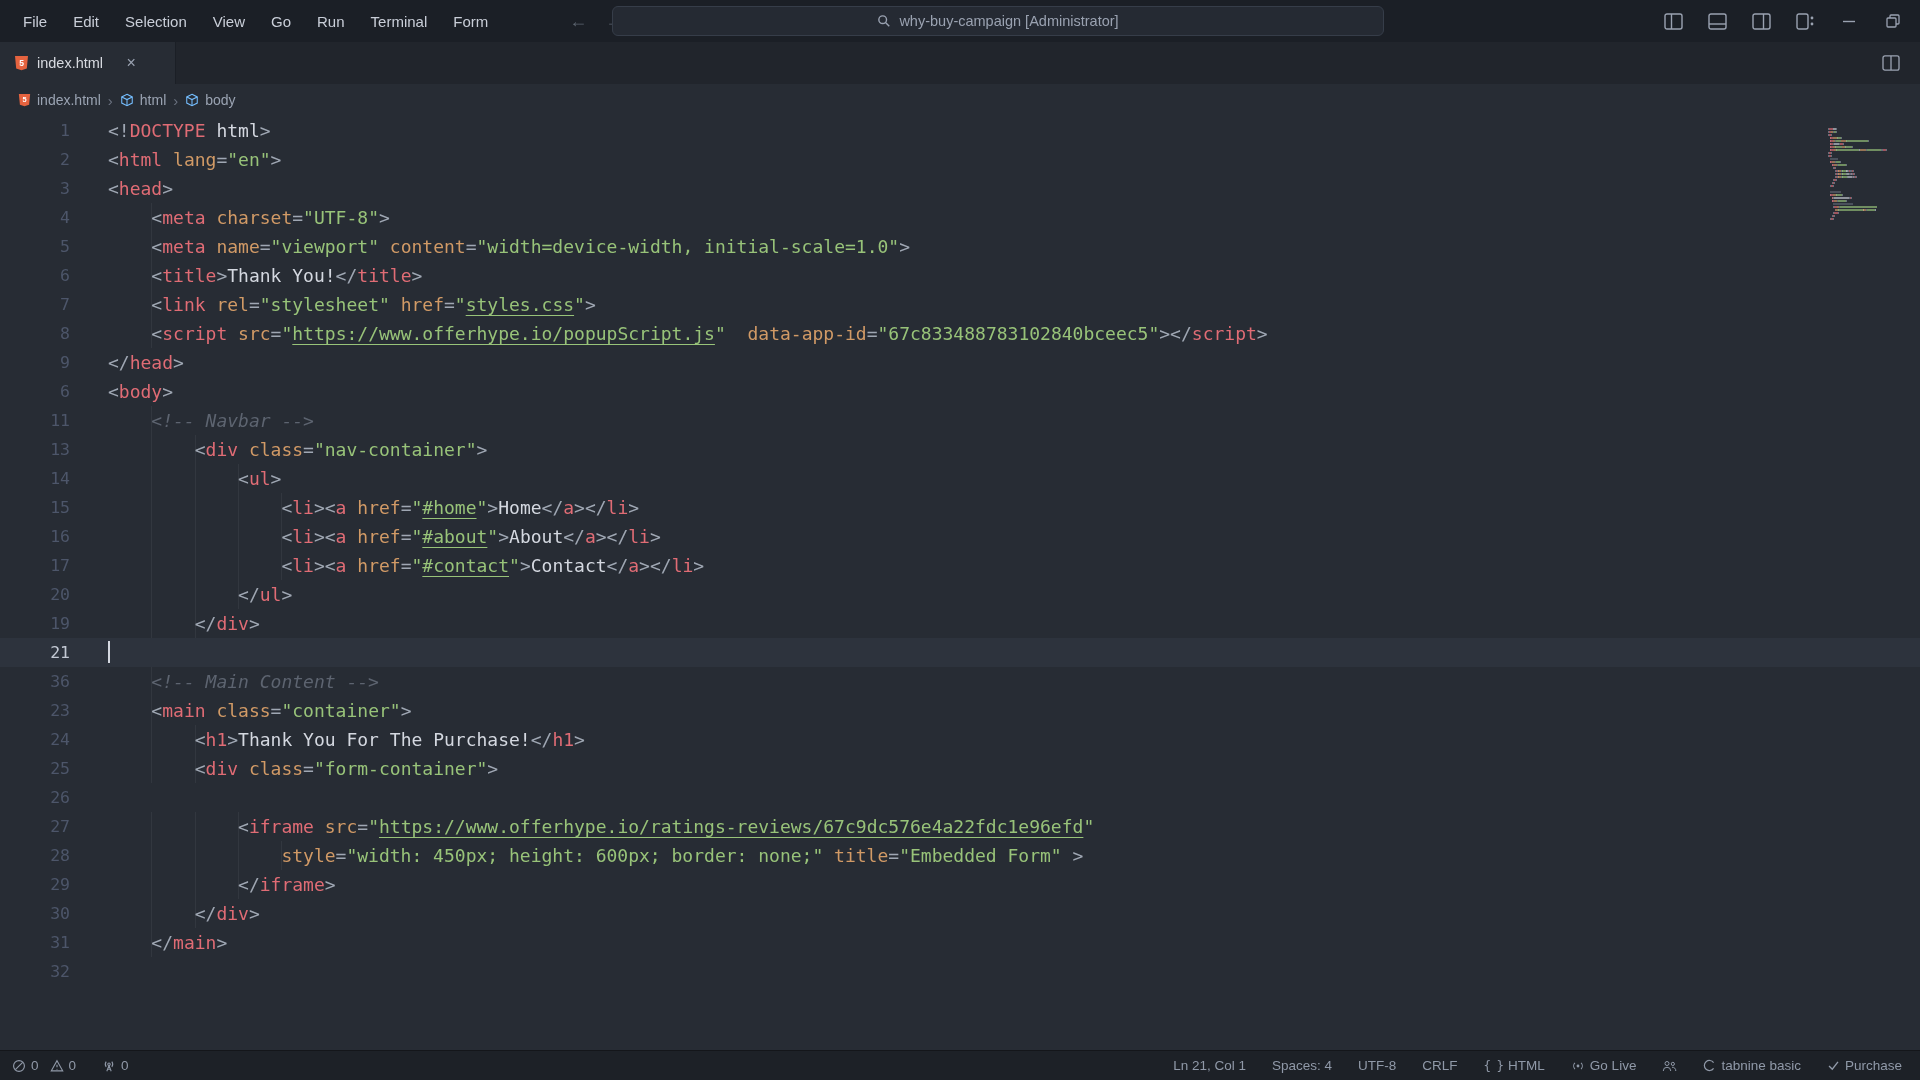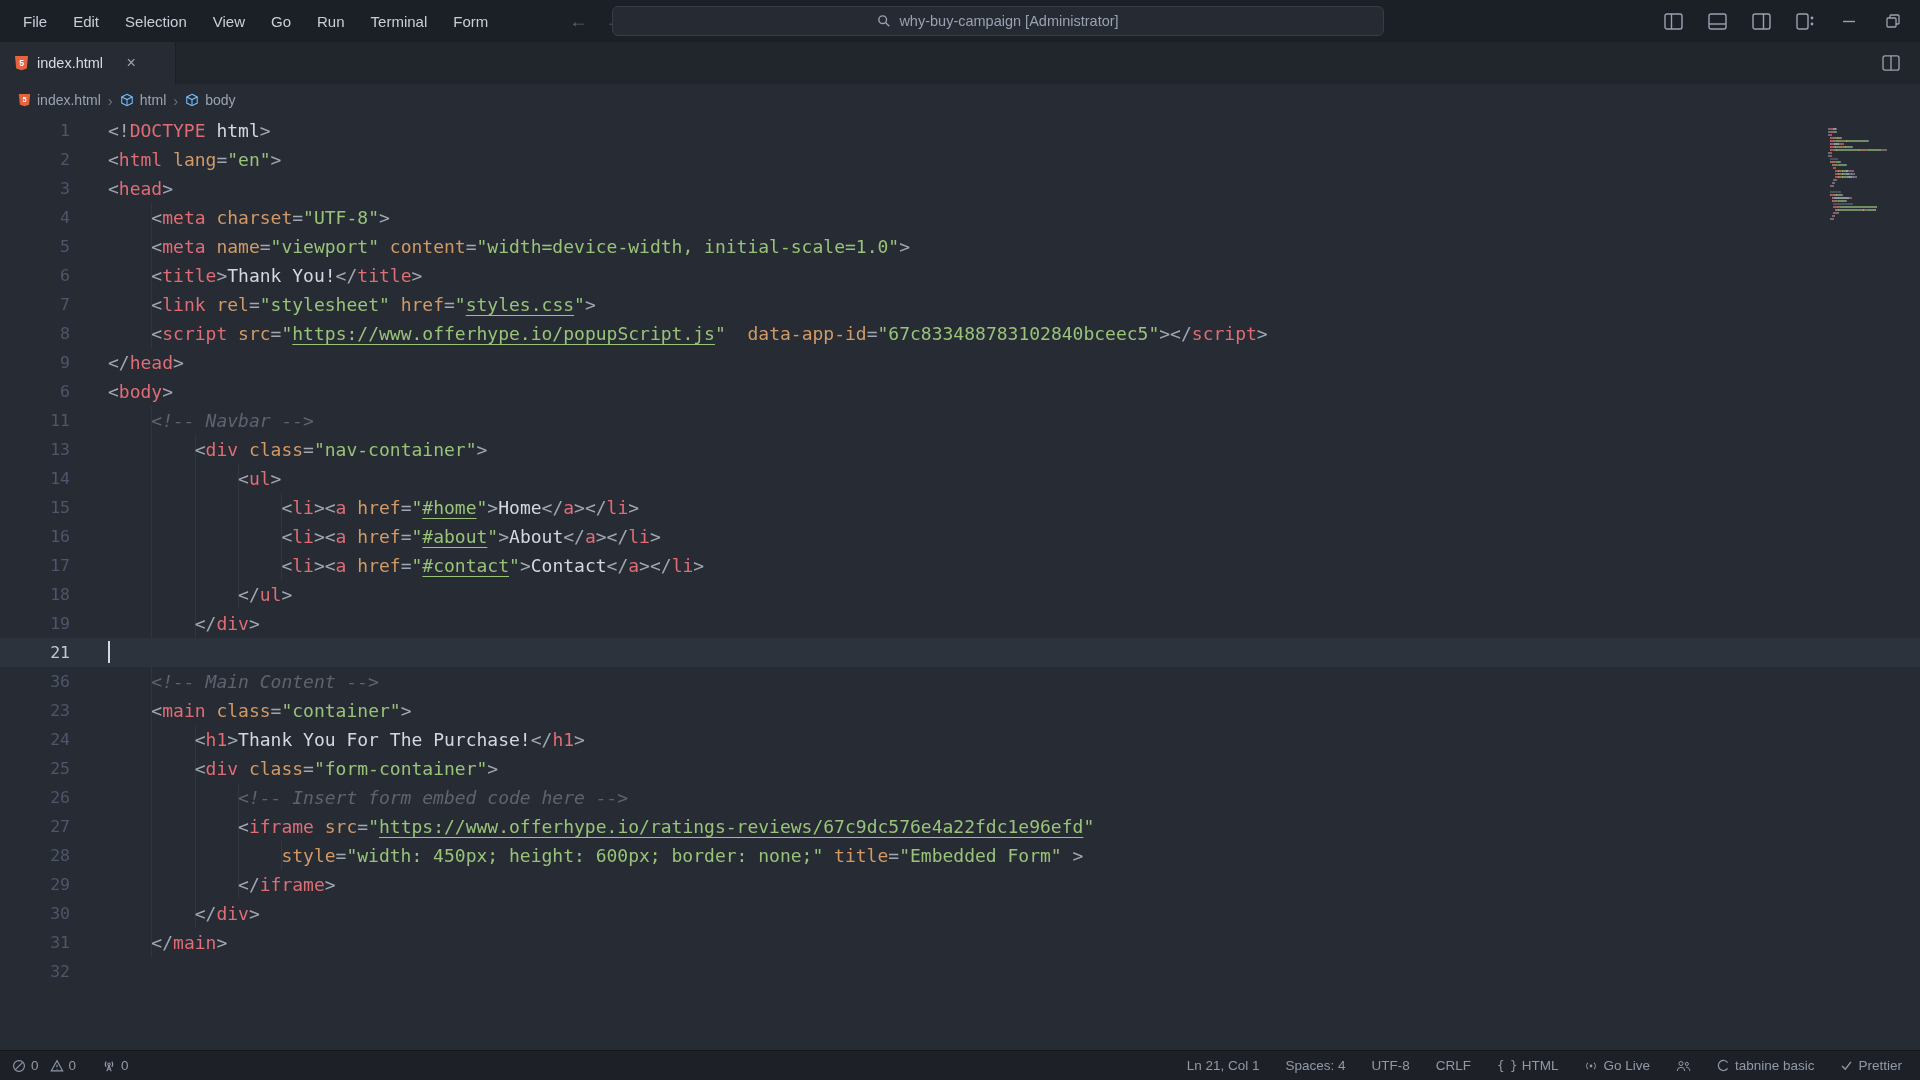--- a/index.html
+++ b/index.html
@@ -204,28 +204,28 @@
         <div class="line"><span class="ln">7</span><span class="code"><span class="guide" style="left: 43.3594px;"></span>    <span class="tok-pun">&lt;</span><span class="tok-tag">link</span><span class="tok-attr"> rel</span><span class="tok-pun">=</span><span class="tok-str">"stylesheet"</span><span class="tok-attr"> href</span><span class="tok-pun">=</span><span class="tok-str">"</span><span class="tok-strU">styles.css</span><span class="tok-str">"</span><span class="tok-pun">&gt;</span></span></div>
         <div class="line"><span class="ln">8</span><span class="code"><span class="guide" style="left: 43.3594px;"></span>    <span class="tok-pun">&lt;</span><span class="tok-tag">script</span><span class="tok-attr"> src</span><span class="tok-pun">=</span><span class="tok-str">"</span><span class="tok-strU">https://www.offerhype.io/popupScript.js</span><span class="tok-str">"</span><span class="tok-txt">  </span><span class="tok-attr">data-app-id</span><span class="tok-pun">=</span><span class="tok-str">"67c833488783102840bceec5"</span><span class="tok-pun">&gt;&lt;/</span><span class="tok-tag">script</span><span class="tok-pun">&gt;</span></span></div>
         <div class="line"><span class="ln">9</span><span class="code"><span class="tok-pun">&lt;/</span><span class="tok-tag">head</span><span class="tok-pun">&gt;</span></span></div>
         <div class="line"><span class="ln">6</span><span class="code"><span class="tok-pun">&lt;</span><span class="tok-tag">body</span><span class="tok-pun">&gt;</span></span></div>
         <div class="line"><span class="ln">11</span><span class="code"><span class="guide" style="left: 43.3594px;"></span>    <span class="tok-com">&lt;!-- Navbar --&gt;</span></span></div>
         <div class="line"><span class="ln">13</span><span class="code"><span class="guide" style="left: 43.3594px;"></span><span class="guide" style="left: 86.7188px;"></span>        <span class="tok-pun">&lt;</span><span class="tok-tag">div</span><span class="tok-attr"> class</span><span class="tok-pun">=</span><span class="tok-str">"nav-container"</span><span class="tok-pun">&gt;</span></span></div>
         <div class="line"><span class="ln">14</span><span class="code"><span class="guide" style="left: 43.3594px;"></span><span class="guide" style="left: 86.7188px;"></span><span class="guide" style="left: 130.078px;"></span>            <span class="tok-pun">&lt;</span><span class="tok-tag">ul</span><span class="tok-pun">&gt;</span></span></div>
         <div class="line"><span class="ln">15</span><span class="code"><span class="guide" style="left: 43.3594px;"></span><span class="guide" style="left: 86.7188px;"></span><span class="guide" style="left: 130.078px;"></span><span class="guide" style="left: 173.438px;"></span>                <span class="tok-pun">&lt;</span><span class="tok-tag">li</span><span class="tok-pun">&gt;&lt;</span><span class="tok-tag">a</span><span class="tok-attr"> href</span><span class="tok-pun">=</span><span class="tok-str">"</span><span class="tok-strU">#home</span><span class="tok-str">"</span><span class="tok-pun">&gt;</span><span class="tok-txt">Home</span><span class="tok-pun">&lt;/</span><span class="tok-tag">a</span><span class="tok-pun">&gt;&lt;/</span><span class="tok-tag">li</span><span class="tok-pun">&gt;</span></span></div>
         <div class="line"><span class="ln">16</span><span class="code"><span class="guide" style="left: 43.3594px;"></span><span class="guide" style="left: 86.7188px;"></span><span class="guide" style="left: 130.078px;"></span><span class="guide" style="left: 173.438px;"></span>                <span class="tok-pun">&lt;</span><span class="tok-tag">li</span><span class="tok-pun">&gt;&lt;</span><span class="tok-tag">a</span><span class="tok-attr"> href</span><span class="tok-pun">=</span><span class="tok-str">"</span><span class="tok-strU">#about</span><span class="tok-str">"</span><span class="tok-pun">&gt;</span><span class="tok-txt">About</span><span class="tok-pun">&lt;/</span><span class="tok-tag">a</span><span class="tok-pun">&gt;&lt;/</span><span class="tok-tag">li</span><span class="tok-pun">&gt;</span></span></div>
         <div class="line"><span class="ln">17</span><span class="code"><span class="guide" style="left: 43.3594px;"></span><span class="guide" style="left: 86.7188px;"></span><span class="guide" style="left: 130.078px;"></span><span class="guide" style="left: 173.438px;"></span>                <span class="tok-pun">&lt;</span><span class="tok-tag">li</span><span class="tok-pun">&gt;&lt;</span><span class="tok-tag">a</span><span class="tok-attr"> href</span><span class="tok-pun">=</span><span class="tok-str">"</span><span class="tok-strU">#contact</span><span class="tok-str">"</span><span class="tok-pun">&gt;</span><span class="tok-txt">Contact</span><span class="tok-pun">&lt;/</span><span class="tok-tag">a</span><span class="tok-pun">&gt;&lt;/</span><span class="tok-tag">li</span><span class="tok-pun">&gt;</span></span></div>
-        <div class="line"><span class="ln">18</span><span class="code"><span class="guide" style="left: 43.3594px;"></span><span class="guide" style="left: 86.7188px;"></span><span class="guide" style="left: 130.078px;"></span>            <span class="tok-pun">&lt;/</span><span class="tok-tag">ul</span><span class="tok-pun">&gt;</span></span></div>
+        <div class="line"><span class="ln">20</span><span class="code"><span class="guide" style="left: 43.3594px;"></span><span class="guide" style="left: 86.7188px;"></span><span class="guide" style="left: 130.078px;"></span>            <span class="tok-pun">&lt;/</span><span class="tok-tag">ul</span><span class="tok-pun">&gt;</span></span></div>
         <div class="line"><span class="ln">19</span><span class="code"><span class="guide" style="left: 43.3594px;"></span><span class="guide" style="left: 86.7188px;"></span>        <span class="tok-pun">&lt;/</span><span class="tok-tag">div</span><span class="tok-pun">&gt;</span></span></div>
         <div class="line current"><span class="ln">21</span><span class="code"><span class="caret" style="left: 0px;"></span></span></div>
         <div class="line"><span class="ln">36</span><span class="code"><span class="guide" style="left: 43.3594px;"></span>    <span class="tok-com">&lt;!-- Main Content --&gt;</span></span></div>
         <div class="line"><span class="ln">23</span><span class="code"><span class="guide" style="left: 43.3594px;"></span>    <span class="tok-pun">&lt;</span><span class="tok-tag">main</span><span class="tok-attr"> class</span><span class="tok-pun">=</span><span class="tok-str">"container"</span><span class="tok-pun">&gt;</span></span></div>
         <div class="line"><span class="ln">24</span><span class="code"><span class="guide" style="left: 43.3594px;"></span><span class="guide" style="left: 86.7188px;"></span>        <span class="tok-pun">&lt;</span><span class="tok-tag">h1</span><span class="tok-pun">&gt;</span><span class="tok-txt">Thank You For The Purchase!</span><span class="tok-pun">&lt;/</span><span class="tok-tag">h1</span><span class="tok-pun">&gt;</span></span></div>
         <div class="line"><span class="ln">25</span><span class="code"><span class="guide" style="left: 43.3594px;"></span><span class="guide" style="left: 86.7188px;"></span>        <span class="tok-pun">&lt;</span><span class="tok-tag">div</span><span class="tok-attr"> class</span><span class="tok-pun">=</span><span class="tok-str">"form-container"</span><span class="tok-pun">&gt;</span></span></div>
-        <div class="line"><span class="ln">26</span><span class="code"><span class="guide" style="left: 43.3594px;"></span><span class="guide" style="left: 86.7188px;"></span><span class="guide" style="left: 130.078px;"></span>            <span class="tok-com">&lt;!-- Insert form embed code here --&gt;</span></span></div>
+        <div class="line"><span class="ln">26</span></div>
         <div class="line"><span class="ln">27</span><span class="code"><span class="guide" style="left: 43.3594px;"></span><span class="guide" style="left: 86.7188px;"></span><span class="guide" style="left: 130.078px;"></span>            <span class="tok-pun">&lt;</span><span class="tok-tag">iframe</span><span class="tok-attr"> src</span><span class="tok-pun">=</span><span class="tok-str">"</span><span class="tok-strU">https://www.offerhype.io/ratings-reviews/67c9dc576e4a22fdc1e96efd</span><span class="tok-str">"</span></span></div>
         <div class="line"><span class="ln">28</span><span class="code"><span class="guide" style="left: 43.3594px;"></span><span class="guide" style="left: 86.7188px;"></span><span class="guide" style="left: 130.078px;"></span><span class="guide" style="left: 173.438px;"></span>                <span class="tok-attr">style</span><span class="tok-pun">=</span><span class="tok-str">"width: 450px; height: 600px; border: none;"</span><span class="tok-txt"> </span><span class="tok-attr">title</span><span class="tok-pun">=</span><span class="tok-str">"Embedded Form"</span><span class="tok-txt"> </span><span class="tok-pun">&gt;</span></span></div>
         <div class="line"><span class="ln">29</span><span class="code"><span class="guide" style="left: 43.3594px;"></span><span class="guide" style="left: 86.7188px;"></span><span class="guide" style="left: 130.078px;"></span>            <span class="tok-pun">&lt;/</span><span class="tok-tag">iframe</span><span class="tok-pun">&gt;</span></span></div>
         <div class="line"><span class="ln">30</span><span class="code"><span class="guide" style="left: 43.3594px;"></span><span class="guide" style="left: 86.7188px;"></span>        <span class="tok-pun">&lt;/</span><span class="tok-tag">div</span><span class="tok-pun">&gt;</span></span></div>
         <div class="line"><span class="ln">31</span><span class="code"><span class="guide" style="left: 43.3594px;"></span>    <span class="tok-pun">&lt;/</span><span class="tok-tag">main</span><span class="tok-pun">&gt;</span></span></div>
         <div class="line"><span class="ln">32</span><span class="code"></span></div>
       </div>
     <div class="minimap" id="minimap">
         <div class="mline">
           <span class="mseg" style="width: 1.1px; background: rgb(138, 146, 162);"></span>
@@ -575,18 +575,18 @@
           </svg>
         </span>
         <span>tabnine basic</span>
       </span>
       <span class="status-item">
         <span>
           <svg width="13" height="13" viewBox="0 0 16 16" fill="none" stroke="#9099a8" stroke-width="1.7">
             <path d="M2.5 8.5 L6.5 12.5 L13.5 3.5"></path>
           </svg>
         </span>
-        <span>Prettier</span>
+        <span>Purchase</span>
       </span>
     </div>
   </div>
 
 </div>
 
 </body></html>

